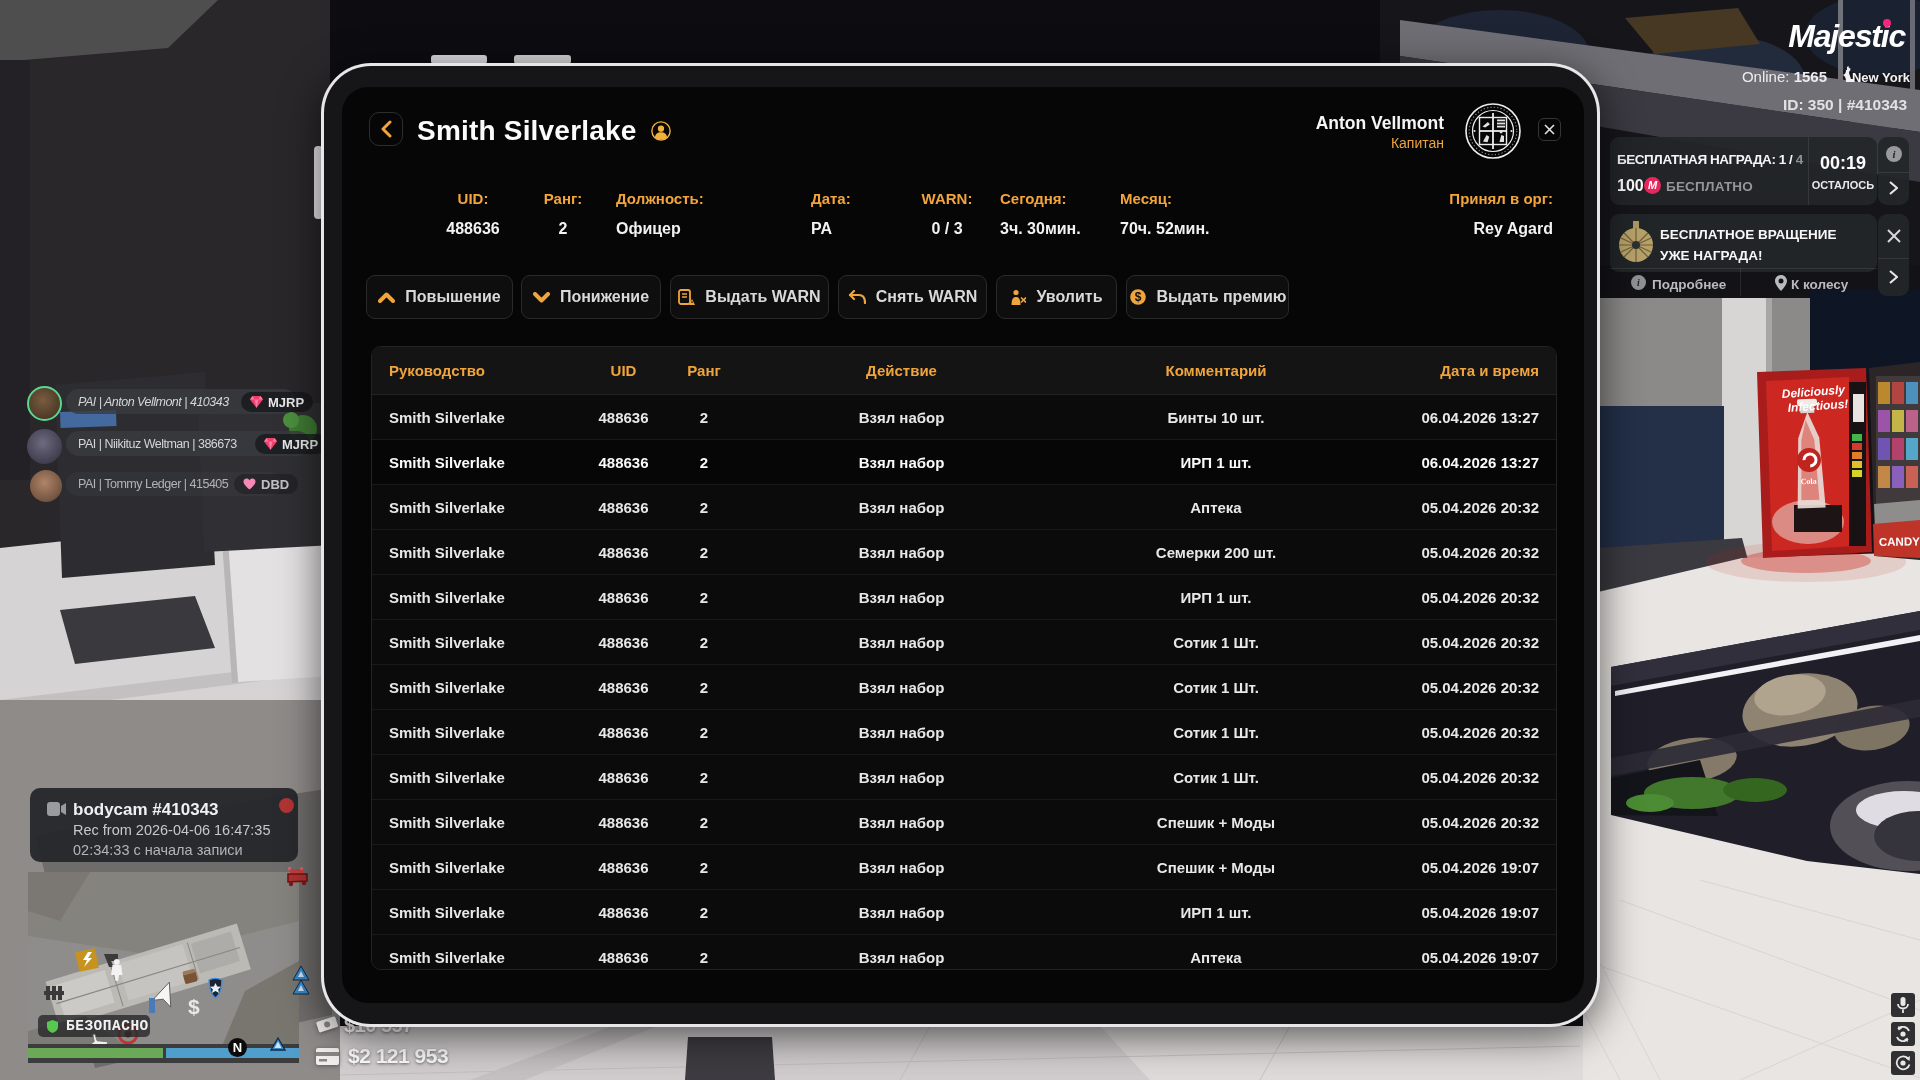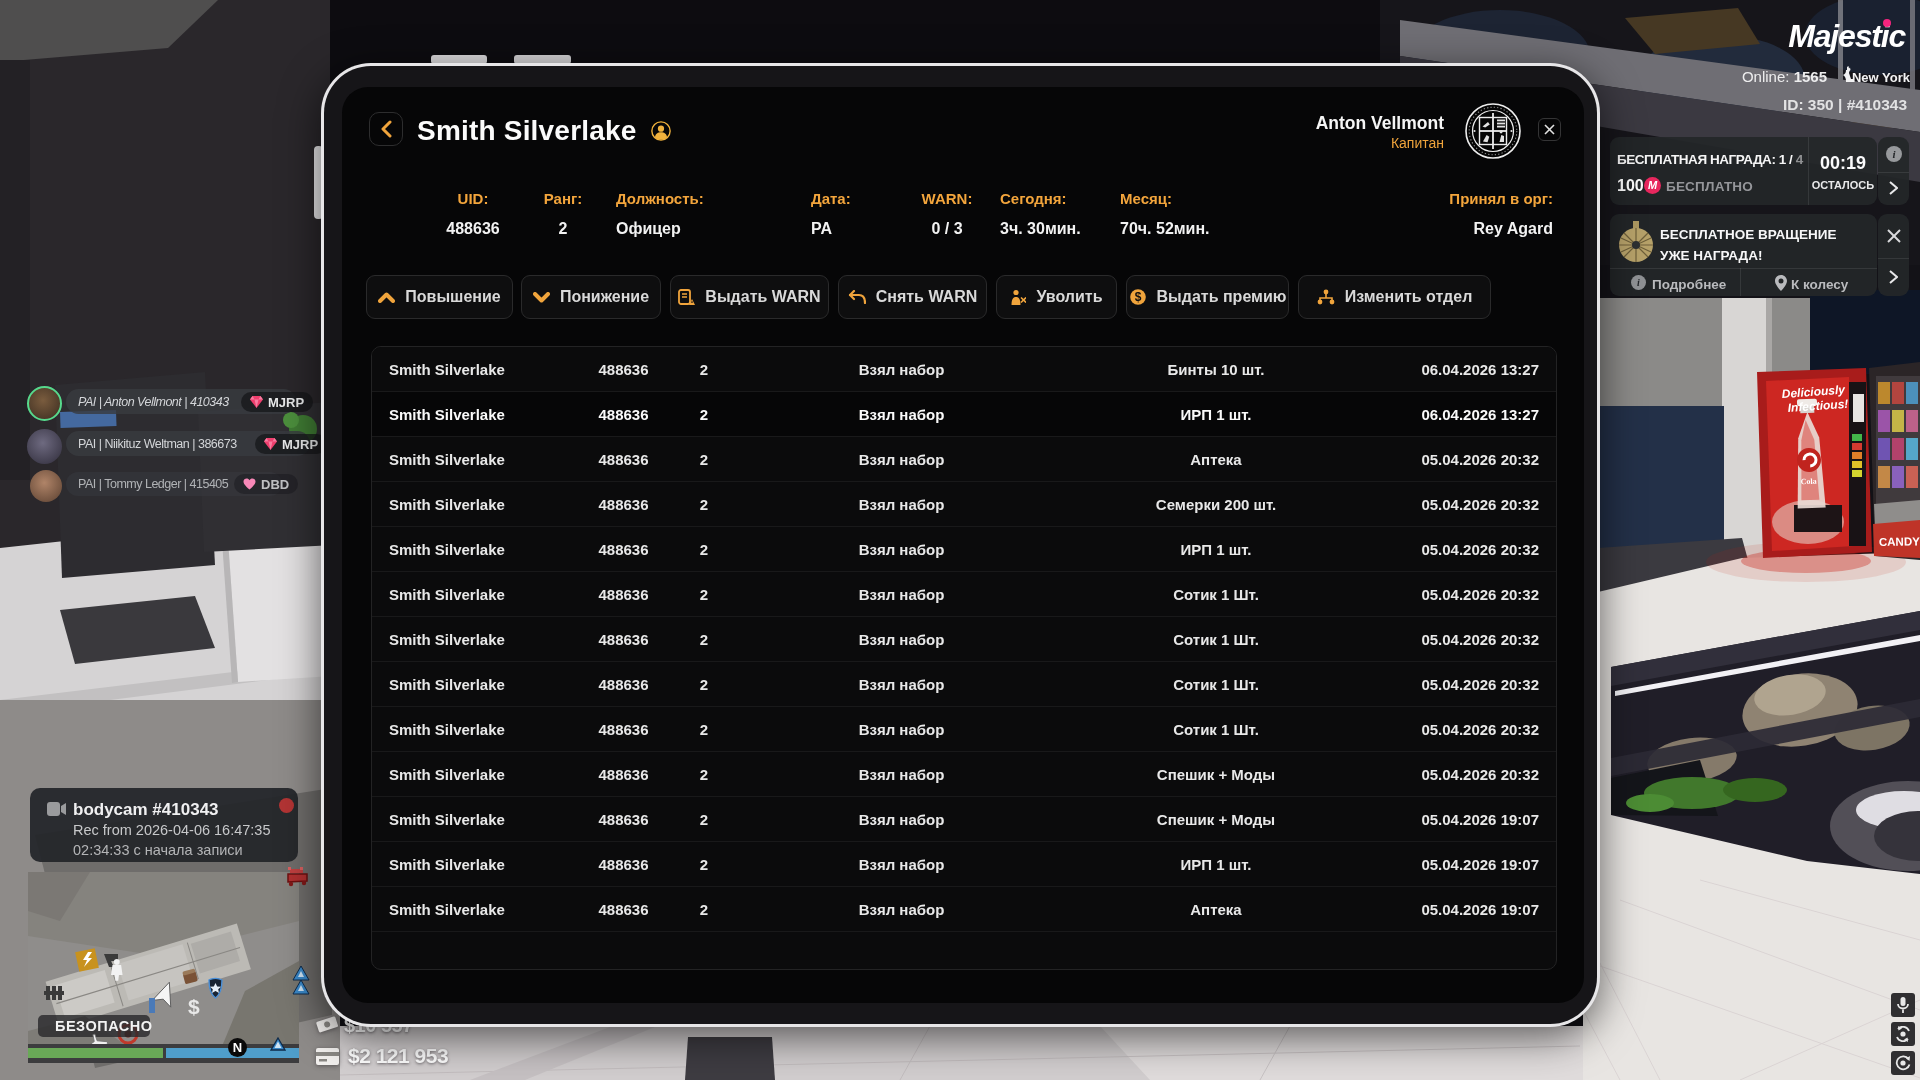--- a/index.html
+++ b/index.html
@@ -245,21 +245,21 @@
 <circle cx="291" cy="18" r="2.2" fill="#801818"></circle>
     <circle cx="304" cy="17" r="2.2" fill="#801818"></circle>
 <rect x="290" y="3" width="13" height="4" fill="#c04040"></rect>
     <rect x="288" y="1" width="3" height="3" fill="#d86060"></rect>
     <rect x="300" y="1" width="3" height="3" fill="#d86060"></rect>
 </svg>
 <div class="abs" style="left:38px;top:1015px;width:112px;height:22px;background:rgba(42,42,44,.82);border-radius:5px;display:flex;align-items:center;">
 <svg width="11" height="13" style="margin-left:9px" viewBox="0 0 11 13">
       <path d="M5.5 0 L11 2 V7 C11 10 8.5 12 5.5 13 C2.5 12 0 10 0 7 V2 Z" fill="#57c74f"></path>
     </svg>
-<span style="margin-left:8px;font-size:14.5px;font-weight:bold;color:#f2f2f2;letter-spacing:.5px;">БЕЗОПАСНО</span>
+<span style="margin-left:8px;font-size:14.5px;font-weight:bold;color:#f2f2f2;letter-spacing:.5px;font-family:Liberation Mono, monospace;">БЕЗОПАСНО</span>
   </div>
 <svg class="abs" width="26" height="26" style="left:84px;top:1033px" viewBox="0 0 26 26">
     <g transform="rotate(-15 13 13)" fill="#f0f0f0" stroke="#707070" stroke-width=".8">
       <path d="M12 1 L14 1 L14.5 8 L24 11.5 L24 14 L14.5 13 L14 19.5 L17.5 22 L17.5 24 L13 22.7 L8.5 24 L8.5 22 L12 19.5 L11.5 13 L2 14 L2 11.5 L11.5 8 Z"></path>
     </g>
   </svg>
 <div class="abs" style="left:28px;top:1044px;width:271px;height:19px;background:#3c3c3e;"></div>
 <div class="abs" style="left:28px;top:1048px;width:135px;height:10px;background:#69a957;"></div>
 <div class="abs" style="left:166px;top:1048px;width:133px;height:10px;background:#4f9ecb;"></div>
 <div class="abs" style="left:228px;top:1038px;width:19px;height:19px;border-radius:50%;background:#0a0a0a;color:#fff;font-size:13px;font-weight:bold;text-align:center;line-height:19px;">N</div>
@@ -302,21 +302,21 @@
 <div class="abs" style="left:199px;top:42px;width:68px;text-align:center;font-size:11px;font-weight:bold;color:#e9e9ea;">ОСТАЛОСЬ</div>
 </div>
 <div class="rwp" style="left:1878px;top:137px;width:31px;height:68px;">
 <div class="abs" style="left:8px;top:9px;width:16px;height:16px;border-radius:50%;background:#97999c;color:#232629;font-size:11px;font-weight:bold;font-style:italic;text-align:center;line-height:16px;font-family:'Liberation Serif',serif;">i</div>
 <div class="abs" style="left:0;top:35px;width:31px;height:1px;background:rgba(255,255,255,.09);"></div>
 <svg class="abs" width="9" height="14" style="left:11px;top:44px" viewBox="0 0 9 14">
       <polyline points="1,1 8,7 1,13" fill="none" stroke="#e8e8ea" stroke-width="2"></polyline>
     </svg>
 </div>
 
-<div class="rwp" style="left:1610px;top:214px;width:267px;height:82px;">
+<div class="rwp" style="left:1610px;top:214px;width:267px;height:58px;">
 <svg class="abs" width="38" height="42" style="left:7px;top:7px" viewBox="0 0 38 42">
 <rect x="16" y="0" width="6" height="8" fill="#ac9760"></rect>
 <circle cx="19" cy="24" r="17" fill="#b6a169"></circle>
 <g stroke="#6e5f3a" stroke-width="1.2">
         <line x1="19" y1="7" x2="19" y2="41"></line>
         <line x1="2" y1="24" x2="36" y2="24"></line>
         <line x1="7" y1="12" x2="31" y2="36"></line>
         <line x1="31" y1="12" x2="7" y2="36"></line>
         <line x1="4" y1="17" x2="34" y2="31"></line>
         <line x1="34" y1="17" x2="4" y2="31"></line>
@@ -450,28 +450,29 @@
             <g stroke="#f0a43c" stroke-width="1.7" stroke-linecap="round">
               <line x1="11.5" y1="9" x2="15.5" y2="13"></line>
               <line x1="15.5" y1="9" x2="11.5" y2="13"></line>
             </g>
           </svg>Уволить</div>
 <div class="btn" style="left:784px;width:161px;">
 <svg width="18" height="18" viewBox="0 0 18 18">
             <circle cx="9" cy="9" r="7.8" fill="#f0a43c"></circle>
             <text x="9" y="13.2" text-anchor="middle" font-size="12" font-weight="bold" fill="#0e0e0f" font-family="Liberation Sans">$</text>
           </svg>Выдать премию</div>
-<div class="btn" style="left:956px;width:191px;">
-<svg width="18" height="16" viewBox="0 0 18 16">
-            <circle cx="9" cy="3" r="2.4" fill="#f0a43c"></circle>
-            <circle cx="3" cy="13" r="2.4" fill="#f0a43c"></circle>
-            <circle cx="15" cy="13" r="2.4" fill="#f0a43c"></circle>
-            <path d="M9 5 V9 M9 9 H3 V11 M9 9 H15 V11" fill="none" stroke="#f0a43c" stroke-width="1.6"></path>
-          </svg>Изменить отдел</div>
 <div id="tbl">
+<div id="thead">
+            <div class="c1">Руководство</div>
+            <div class="c2">UID</div>
+            <div class="c3">Ранг</div>
+            <div class="c4">Действие</div>
+            <div class="c5">Комментарий</div>
+            <div class="c6">Дата и время</div>
+          </div>
 <div class="trow">
             <div class="c1">Smith Silverlake</div>
             <div class="c2">488636</div>
             <div class="c3">2</div>
             <div class="c4">Взял набор</div>
             <div class="c5">Бинты 10 шт.</div>
             <div class="c6">06.04.2026 13:27</div>
           </div>
 <div class="trow hl">
             <div class="c1">Smith Silverlake</div>

